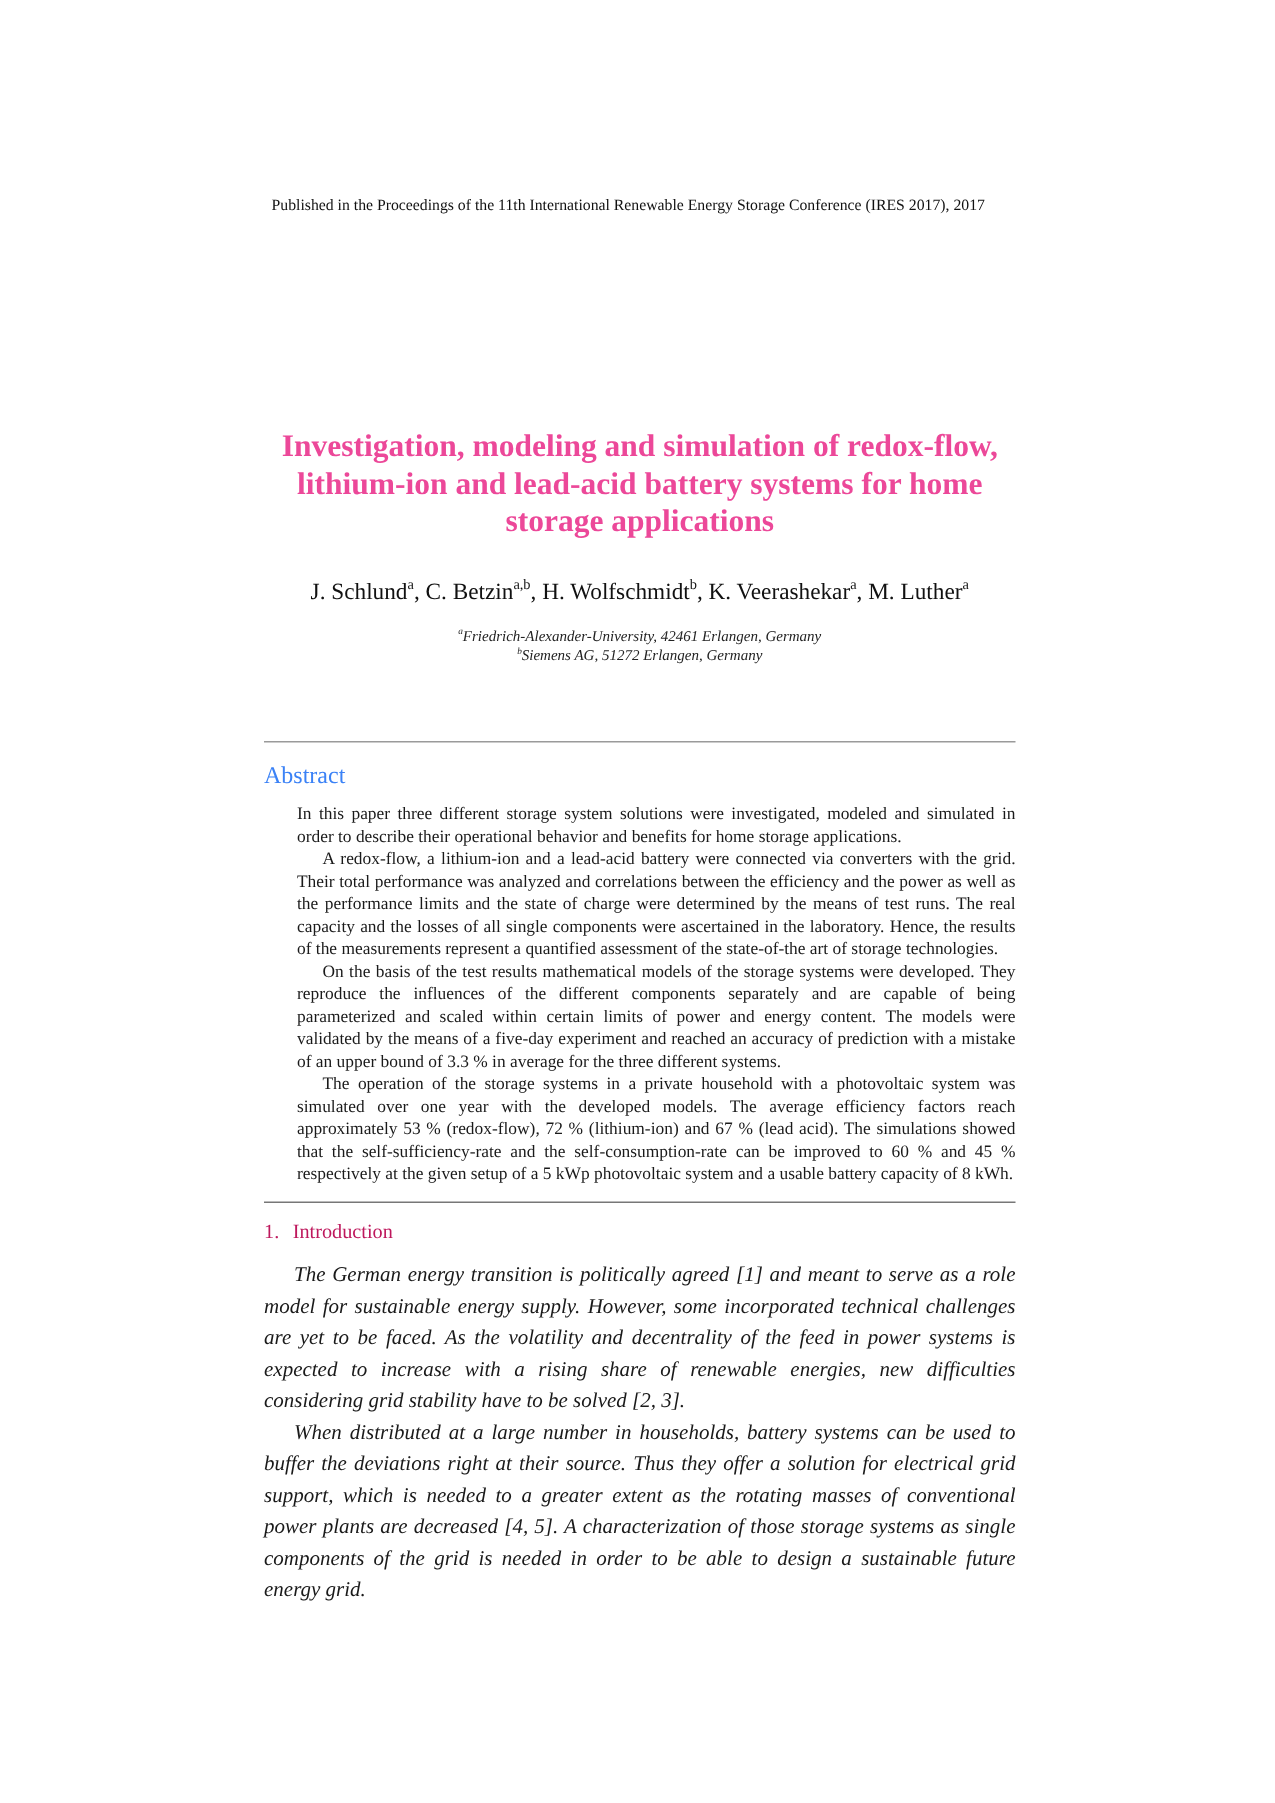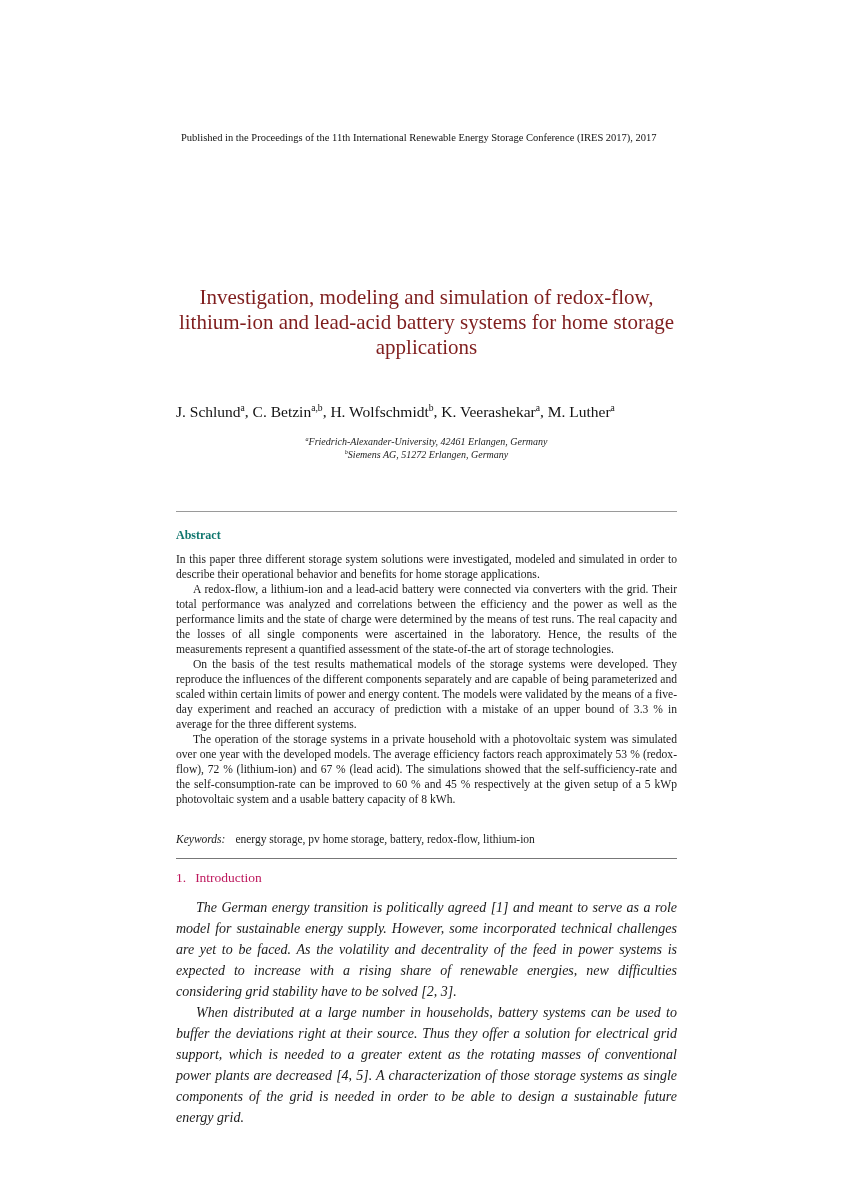--- a/index.html
+++ b/index.html
@@ -24,26 +24,26 @@
     line-height: 14px;
     margin: 0 0 0 5px;
     color: #111;
   }
   .title {
     margin: 140px auto 0 auto;
     max-width: 600px;
     text-align: center;
     font-size: 21px;
     line-height: 25px;
-    font-weight: normal;
-    color: #7f1d1d;
+    font-weight: bold;
+    color: #ec4899;
   }
   .authors {
-    margin-top: 42px;
-    text-align: left;
+    margin-top: 25px;
+    text-align: center;
     font-size: 15.5px;
     line-height: 19px;
     color: #111;
   }
   .authors sup, .affil-line sup {
     font-size: 0.62em;
     line-height: 0;
   }
   .affiliations {
     margin-top: 14px;
@@ -55,30 +55,31 @@
   }
   .rule {
     border: 0;
     border-top: 1px solid #9a9a9a;
     margin: 0;
   }
   .rule-top { margin-top: 50px; }
   .rule-kw  { margin-top: 11px; border-top-color: #777; }
   .abstract-heading {
     margin: 15px 0 0 0;
-    font-size: 12px;
+    font-size: 16px;
     line-height: 16px;
-    font-weight: bold;
-    color: #0f766e;
+    font-weight: normal;
+    color: #3b82f6;
   }
   .abstract-body {
     margin-top: 9px;
     font-size: 11.6px;
     line-height: 15px;
     text-align: justify;
+    margin-left: 22px;
   }
   .abstract-body p {
     margin: 0;
   }
   .indent { text-indent: 17px; }
   .keywords {
     margin-top: 25px;
     font-size: 11.5px;
     line-height: 15px;
   }
@@ -128,23 +129,20 @@
 
   <h2 class="abstract-heading">Abstract</h2>
 
   <div class="abstract-body">
     <p>In this paper three different storage system solutions were investigated, modeled and simulated in order to describe their operational behavior and benefits for home storage applications.</p>
     <p class="indent">A redox-flow, a lithium-ion and a lead-acid battery were connected via converters with the grid. Their total performance was analyzed and correlations between the efficiency and the power as well as the performance limits and the state of charge were determined by the means of test runs. The real capacity and the losses of all single components were ascertained in the laboratory. Hence, the results of the measurements represent a quantified assessment of the state-of-the art of storage technologies.</p>
     <p class="indent">On the basis of the test results mathematical models of the storage systems were developed. They reproduce the influences of the different components separately and are capable of being parameterized and scaled within certain limits of power and energy content. The models were validated by the means of a five-day experiment and reached an accuracy of prediction with a mistake of an upper bound of 3.3 % in average for the three different systems.</p>
     <p class="indent">The operation of the storage systems in a private household with a photovoltaic system was simulated over one year with the developed models. The average efficiency factors reach approximately 53 % (redox-flow), 72 % (lithium-ion) and 67 % (lead acid). The simulations showed that the self-sufficiency-rate and the self-consumption-rate can be improved to 60 % and 45 % respectively at the given setup of a 5 kWp photovoltaic system and a usable battery capacity of 8 kWh.</p>
   </div>
 
-  <div class="keywords">
-    <span class="kw-label">Keywords:</span><span>energy storage, pv home storage, battery, redox-flow, lithium-ion</span>
-  </div>
 
   <hr class="rule rule-kw">
 
   <h2 class="section-heading">
     <span class="sec-num">1.</span><span>Introduction</span>
   </h2>
 
   <div class="section-body">
     <p class="indent">The German energy transition is politically agreed [1] and meant to serve as a role model for sustainable energy supply. However, some incorporated technical challenges are yet to be faced. As the volatility and decentrality of the feed in power systems is expected to increase with a rising share of renewable energies, new difficulties considering grid stability have to be solved [2, 3].</p>
     <p class="indent">When distributed at a large number in households, battery systems can be used to buffer the deviations right at their source. Thus they offer a solution for electrical grid support, which is needed to a greater extent as the rotating masses of conventional power plants are decreased [4, 5]. A characterization of those storage systems as single components of the grid is needed in order to be able to design a sustainable future energy grid.</p>

